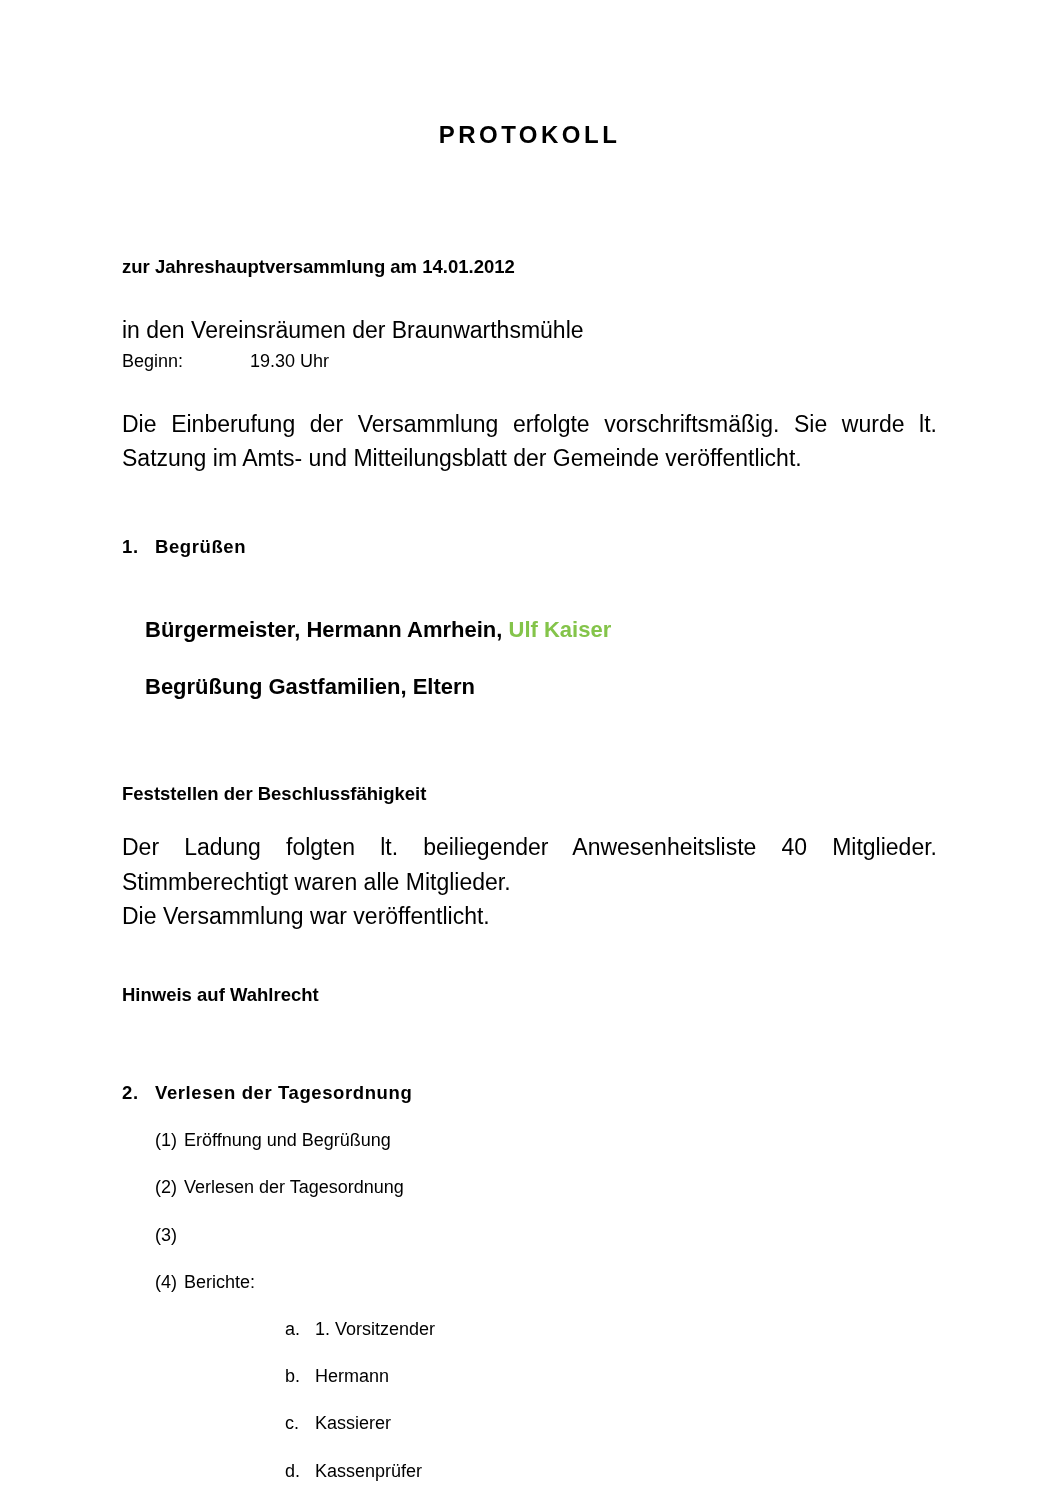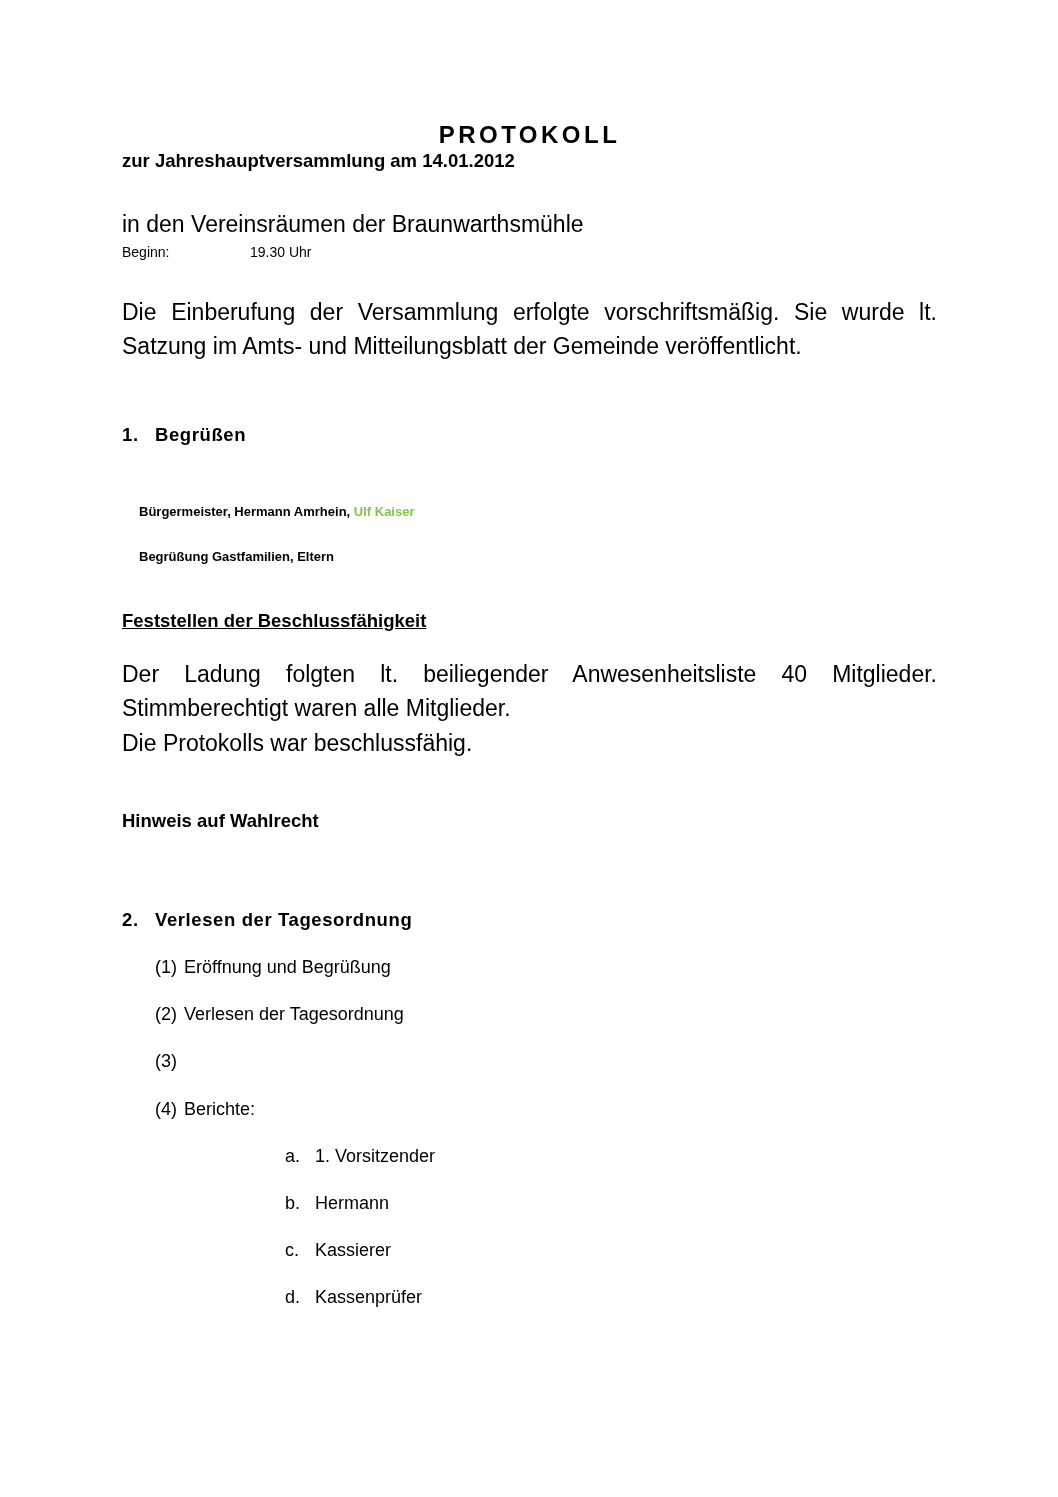--- a/index.html
+++ b/index.html
@@ -50,54 +50,54 @@
     font-size: 23px;
     line-height: 1.5;
     margin: 0;
   }
   .justified {
     text-align: justify;
     text-justify: inter-word;
   }
 
   
-  .blk-meeting-title { }
+  .blk-meeting-title { margin-top: 106px; }
   .blk-venue        { margin-top: 32px; }
 
   
-  .time-row { display: block; font-size: 14px; line-height: 1.5; }
+  .time-row { display: block; font-size: 18px; line-height: 1.5; }
   .time-label { display: inline-block; width: 128px; }
 
   .blk-notice { margin-top: 32px; }
 
   
   .num-head {
     display: flex;
     font-weight: bold;
     font-size: 18.5px;
     letter-spacing: 0.6px;
     line-height: 1.4;
   }
   .num-head .num { width: 33px; flex: 0 0 33px; }
   .blk-num1 { margin-top: 58px; }
   .blk-num2 { margin-top: 72px; }
 
   
   .indent-1 {
-    margin-left: 17px;
-    font-weight: bold;
-    font-size: 13px;
+    margin-left: 23px;
+    font-weight: bold;
+    font-size: 22px;
     line-height: 1.4;
   }
   .blk-greet1 { margin-top: 55px; }
   .blk-greet2 { margin-top: 27px; }
 
   .accent-name { color: #84c44a; }
 
-  .blk-quorum-head   { margin-top: 42px; text-decoration: underline; }
+  .blk-quorum-head   { margin-top: 78px; }
   .blk-quorum-body   { margin-top: 22px; }
   .blk-voteright     { margin-top: 48px; }
 
   
   .paren-list { margin-top: 22px; }
   .paren-item {
     display: flex;
     margin-left: 33px;
     font-size: 18px;
     line-height: 1.4;
@@ -145,21 +145,21 @@
     <div class="indent-1 blk-greet1">
       <span>Bürgermeister, Hermann Amrhein, </span><span class="accent-name">Ulf Kaiser</span>
     </div>
 
     <div class="indent-1 blk-greet2">Begrüßung Gastfamilien, Eltern</div>
 
     <p class="h-sub blk-quorum-head">Feststellen der Beschlussfähigkeit</p>
 
     <div class="blk-quorum-body">
       <p class="body-text justified">Der Ladung folgten lt. beiliegender Anwesenheitsliste 40 Mitglieder. Stimmberechtigt waren alle Mitglieder.</p>
-      <p class="body-text">Die Protokolls war beschlussfähig.</p>
+      <p class="body-text">Die Versammlung war veröffentlicht.</p>
     </div>
 
     <p class="h-sub blk-voteright">Hinweis auf Wahlrecht</p>
 
     <div class="num-head blk-num2">
       <span class="num">2.</span>
       <span>Verlesen der Tagesordnung</span>
     </div>
 
     <div class="paren-list">

